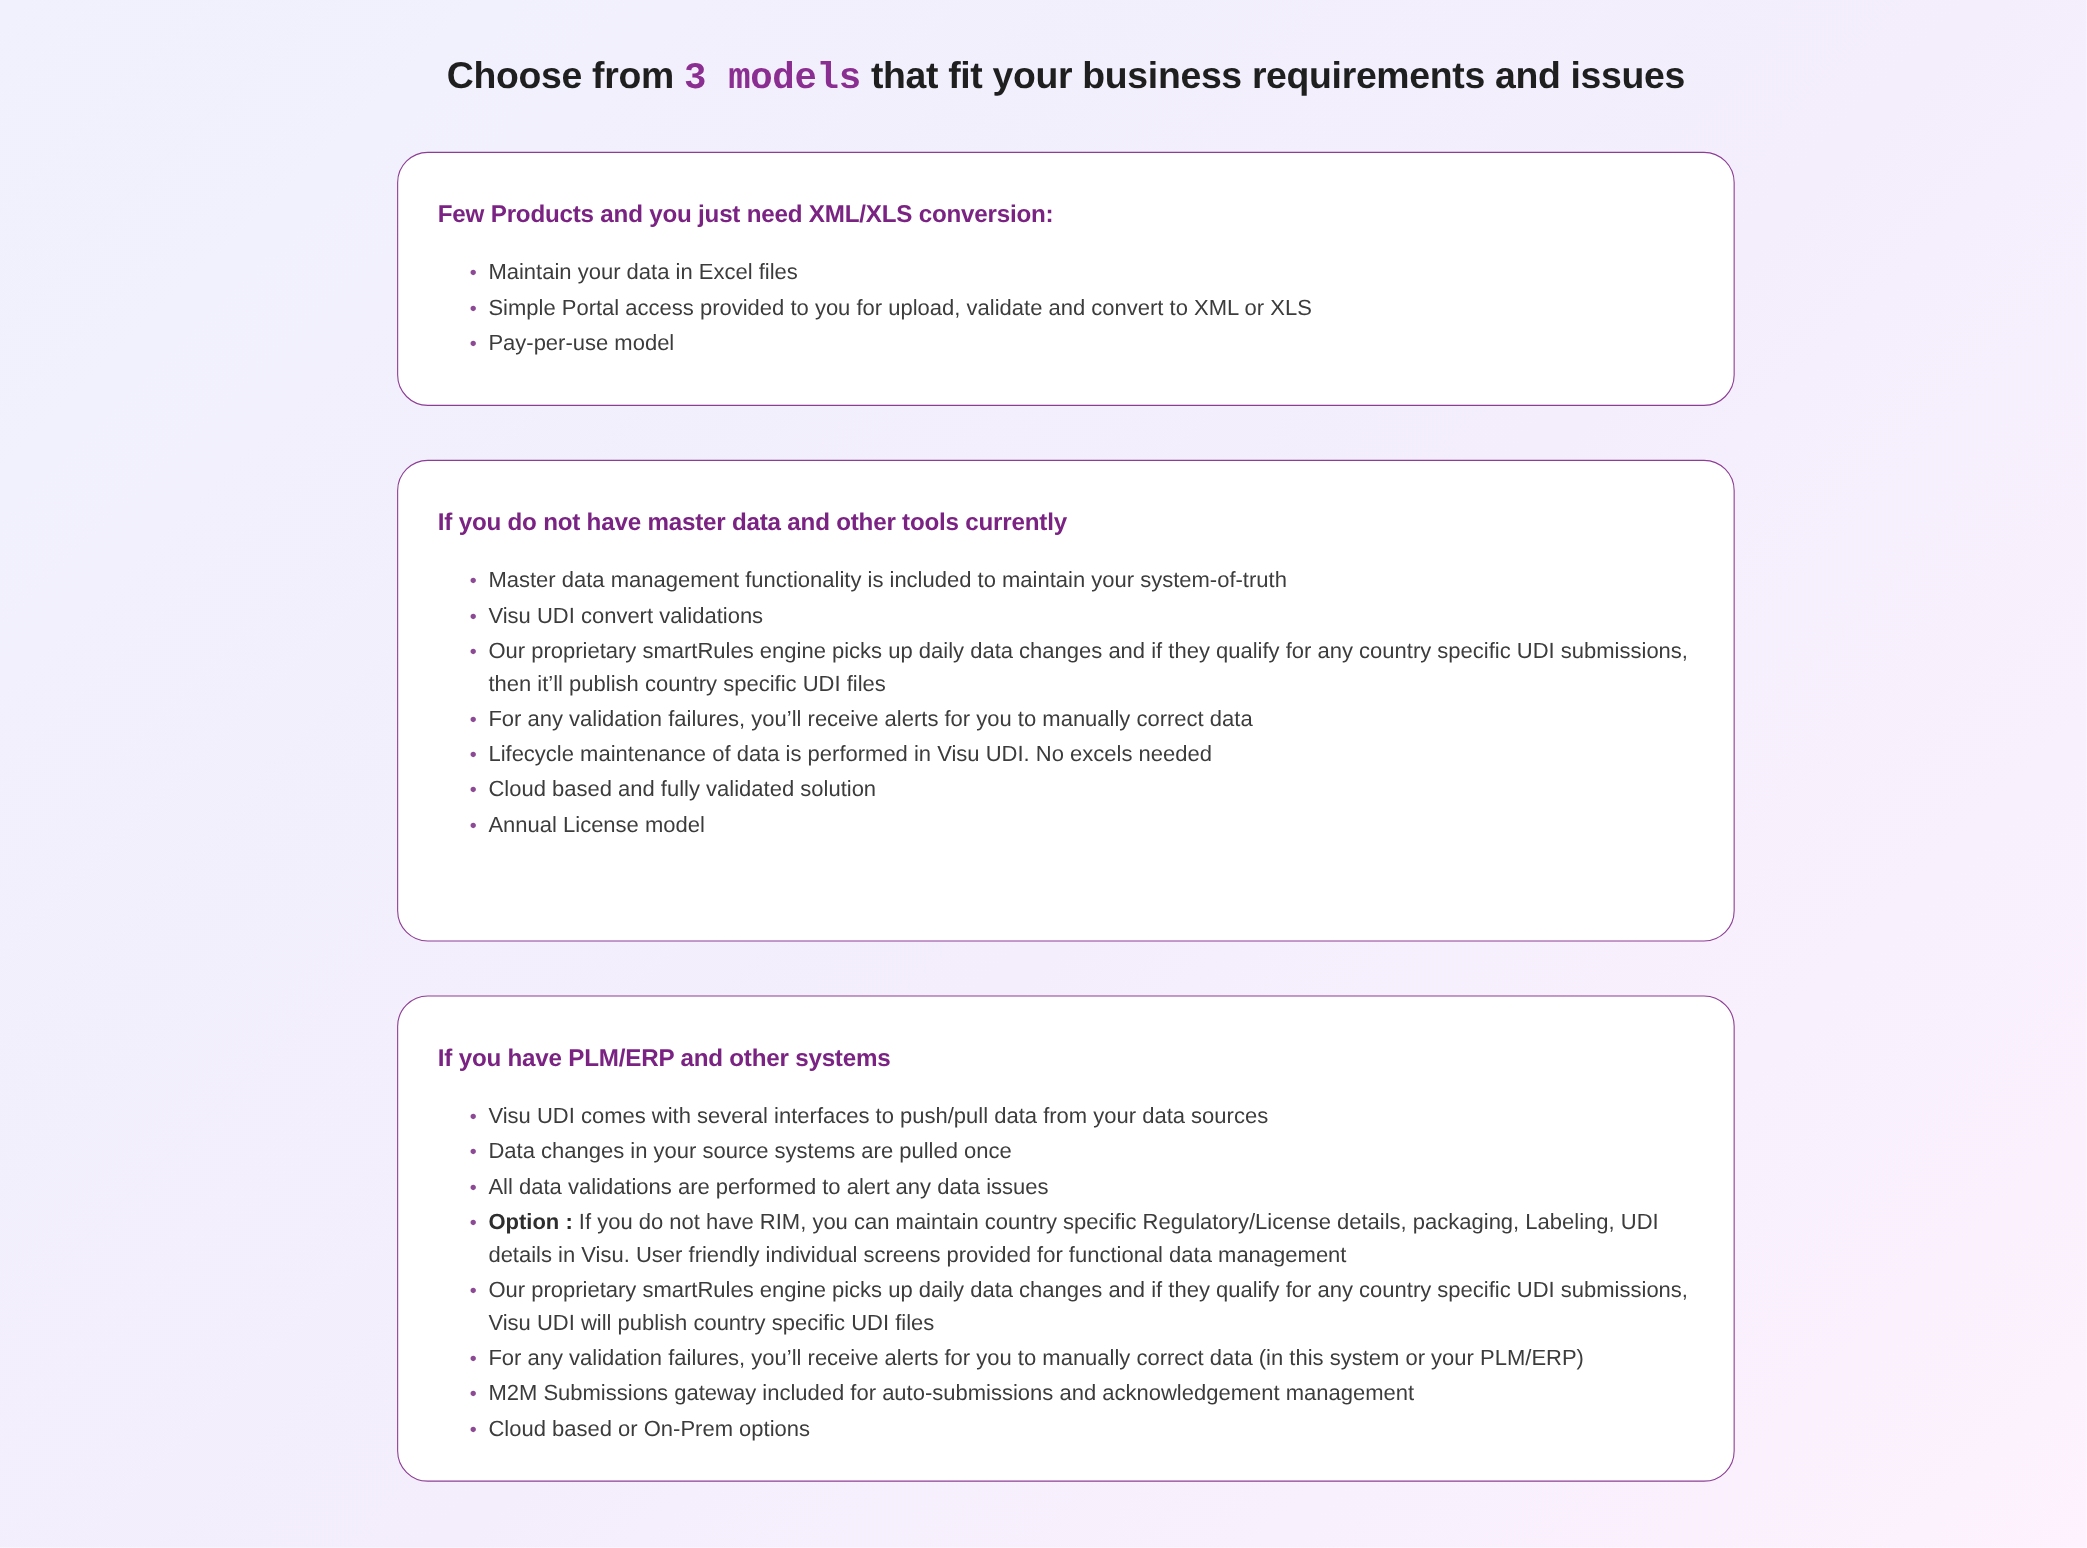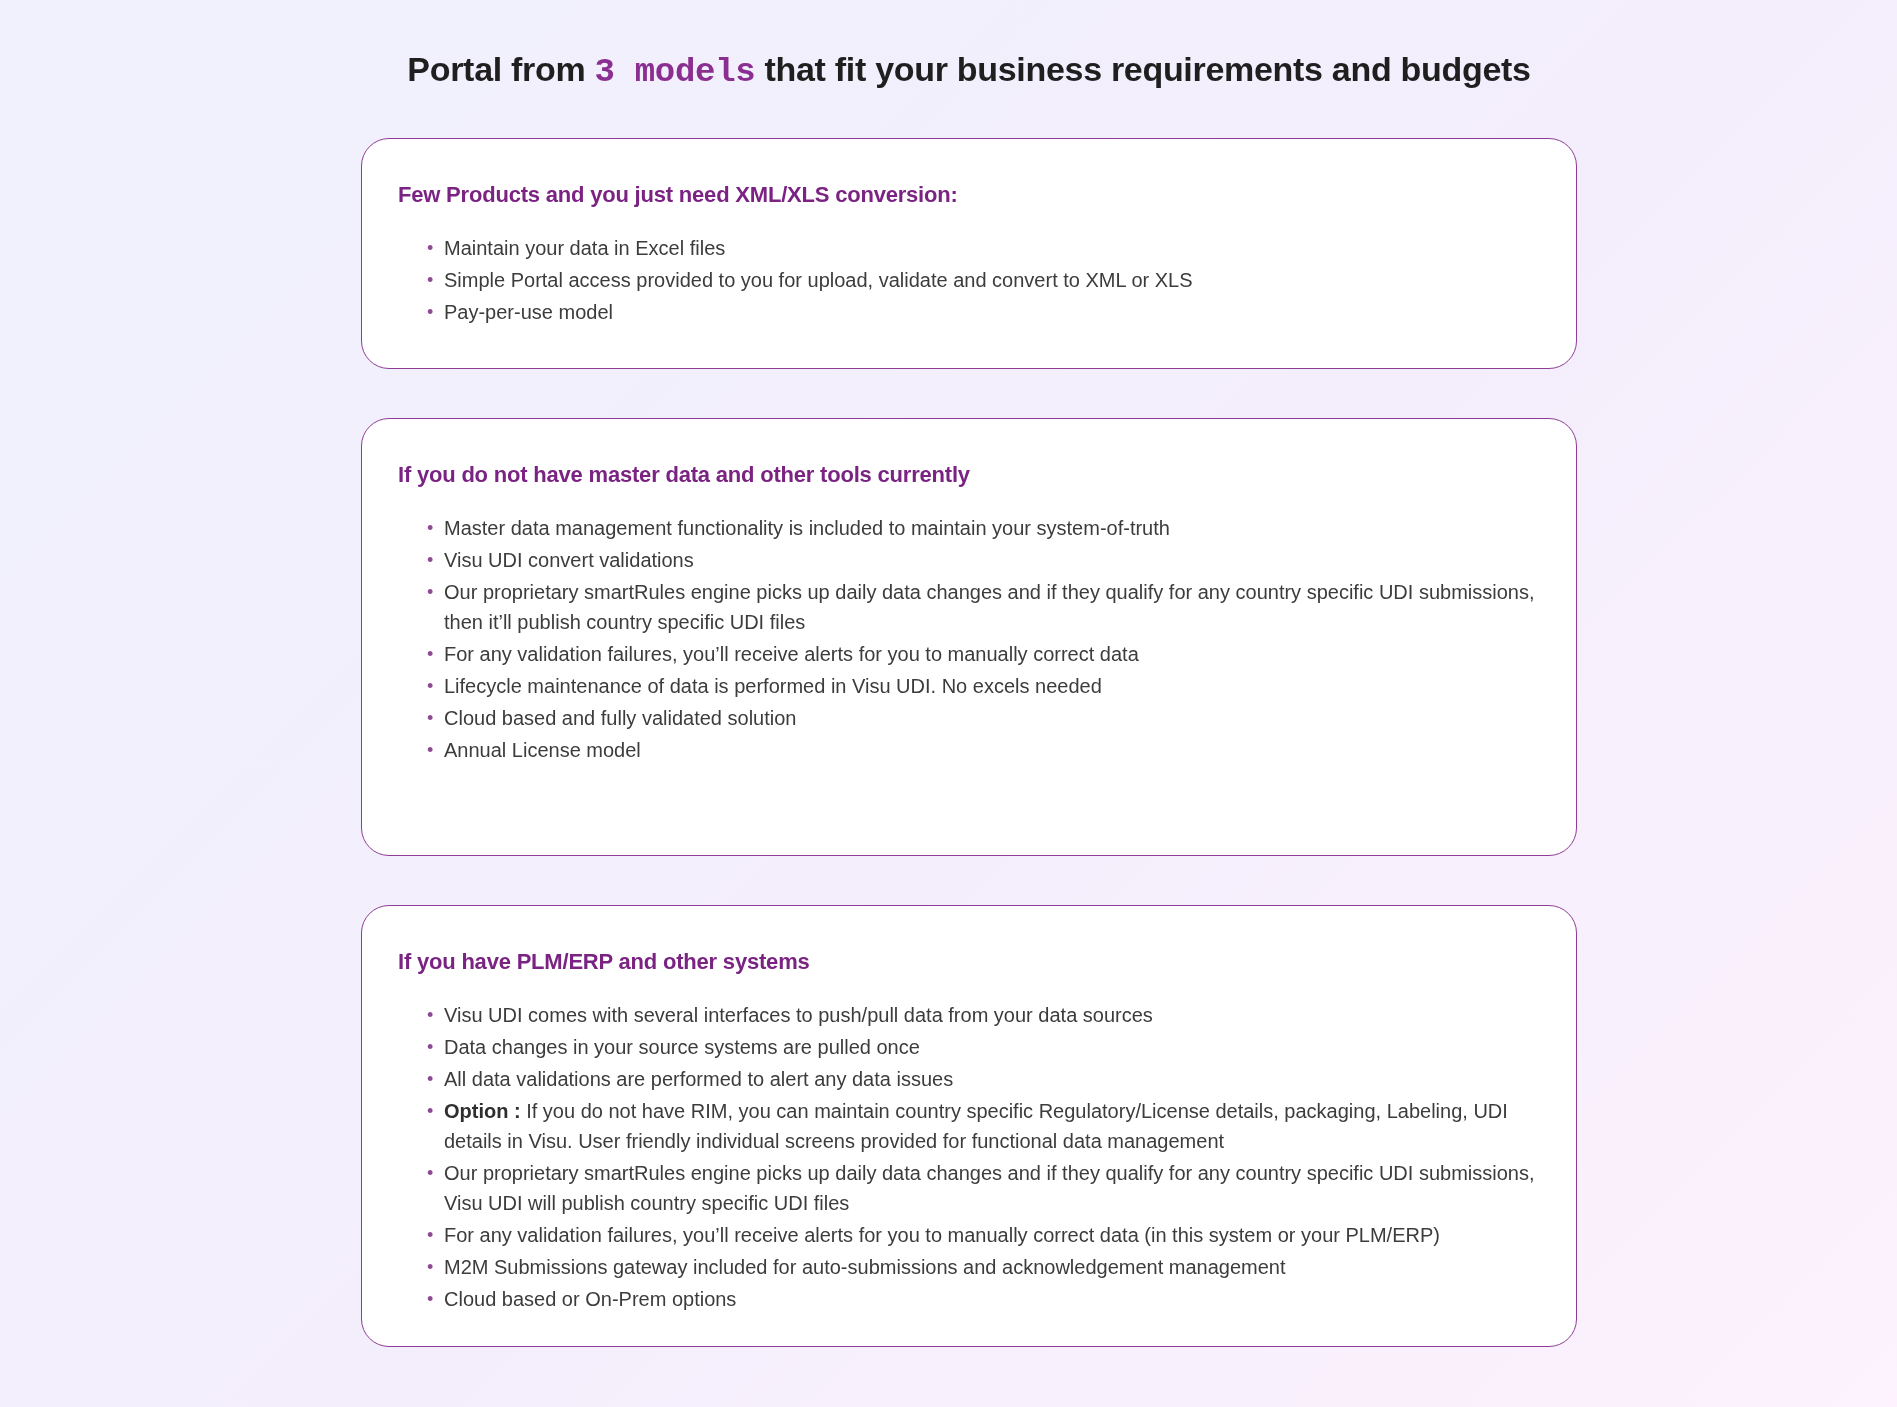--- a/index.html
+++ b/index.html
@@ -64,21 +64,21 @@
   .card-list li strong {
     font-weight: 700;
     color: #2e2e2e;
   }
 </style>
 </head>
 <body>
 
 <main class="content">
 
-  <h1 class="page-title"><span>Portal from </span><span class="accent">3 models</span><span> that fit your business requirements and budgets</span></h1>
+  <h1 class="page-title"><span>Choose from </span><span class="accent">3 models</span><span> that fit your business requirements and issues</span></h1>
 
   <section class="card card-1">
     <h3 class="card-heading">Few Products and you just need XML/XLS conversion:</h3>
     <ul class="card-list">
         <li>Maintain your data in Excel files</li>
         <li>Simple Portal access provided to you for upload, validate and convert to XML or XLS</li>
         <li>Pay-per-use model</li>
       </ul>
   </section>
 

